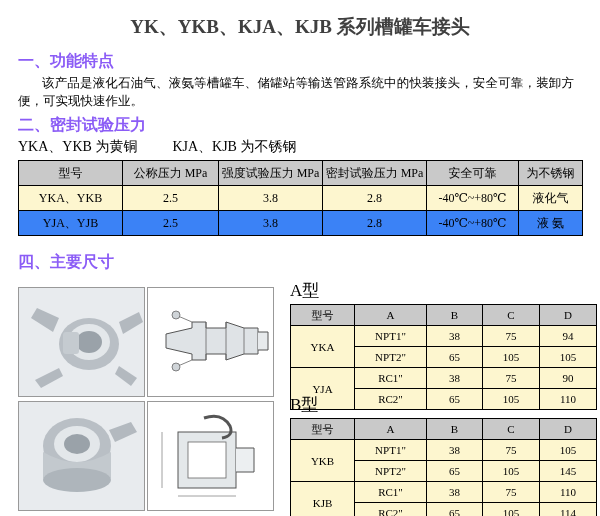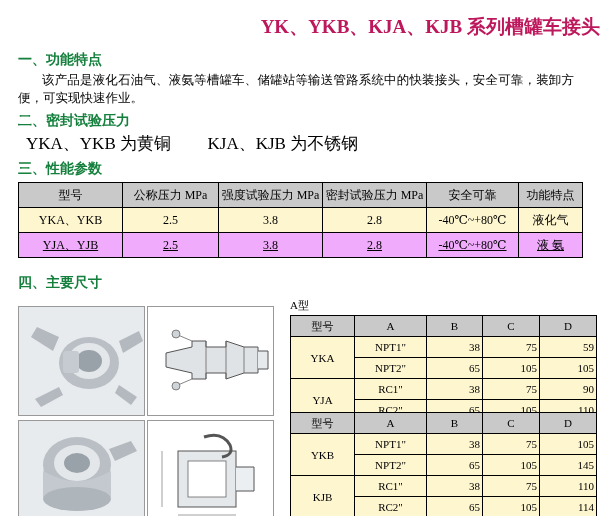--- a/index.html
+++ b/index.html
@@ -14,44 +14,44 @@
     color: #000;
     overflow: hidden;
     position: relative;
   }
   .page {
     position: relative;
     width: 600px;
     height: 516px;
   }
   .title {
-    text-align: right;
+    text-align: center;
     font-size: 19px;
     font-weight: bold;
     letter-spacing: 0px;
     padding-top: 14px;
     padding-bottom: 6px;
-    color: #be185d;
+    color: #404040;
   }
   .sec-head {
-    color: #15803d;
+    color: #8b5cf6;
     font-weight: bold;
-    font-size: 14px;
+    font-size: 16px;
     margin: 5px 0 2px 18px;
   }
   .body-text {
     font-size: 12.5px;
     line-height: 1.45;
     margin: 0 26px 0 18px;
     text-indent: 24px;
     text-align: justify;
   }
   .mat-line {
-    font-size: 17px;
-    margin: 1px 0 0 26px;
+    font-size: 14px;
+    margin: 1px 0 0 18px;
   }
   .mat-line .gapped {
     display: inline-block;
     width: 28px;
   }
   
   table.spec {
     border-collapse: collapse;
     margin: 4px 0 0 18px;
     width: 564px;
@@ -65,22 +65,21 @@
     padding: 1px 2px;
   }
   table.spec thead th {
     background: #c9c9c9;
     font-weight: normal;
   }
   table.spec tbody td {
     background: #fdf6cf;
   }
   table.spec tbody tr.alt td {
-    background: #f0abfc;
-    text-decoration: underline;
+    background: #3b82f6;
   }
   .nowrap { white-space: nowrap; }
   
   .sizes {
     position: relative;
     margin-top: 6px;
   }
   .img-cell {
     border: 1px solid #999;
     background: #e9ecee;
@@ -90,21 +89,21 @@
   .photo {
     background: linear-gradient(160deg,#e6e9ec 0%,#d7dbdf 55%,#c9ced3 100%);
   }
   .draw {
     background: #ffffff;
   }
   .small-table-wrap {
     position: absolute;
   }
   .type-label {
-    font-size: 11px;
+    font-size: 17px;
     margin-bottom: 2px;
   }
   table.dim {
     border-collapse: collapse;
     table-layout: fixed;
     width: 306px;
   }
   table.dim th, table.dim td {
     border: 1px solid #000;
     text-align: center;
@@ -114,21 +113,20 @@
   }
   table.dim thead th {
     background: #c9c9c9;
     font-weight: normal;
   }
   table.dim td.model {
     background: #fdf6cf;
   }
   table.dim td.val {
     background: #fdf6cf;
-    text-align: right;
   }
   table.dim tr.shade td.val,
   table.dim tr.shade td.thread {
     background: #fdf6cf;
   }
   table.dim td.thread { background:#fdf6cf; }
 </style>
 </head>
 <body>
 
@@ -139,39 +137,38 @@
   <div class="sec-head">一、功能特点</div>
   <div class="body-text">该产品是液化石油气、液氨等槽罐车、储罐站等输送管路系统中的快装接头，安全可靠，装卸方便，可实现快速作业。</div>
 
   <div class="sec-head">二、密封试验压力</div>
   <div class="mat-line">
     <span>YKA、YKB 为黄铜</span>
     <span class="gapped"></span>
     <span>KJA、KJB 为不锈钢</span>
   </div>
 
-  <div class="sec-head">三、性能参数</div>
 
   <table class="spec">
     <colgroup>
       <col style="width:104px">
       <col style="width:96px">
       <col style="width:104px">
       <col style="width:104px">
       <col style="width:92px">
       <col style="width:64px">
     </colgroup>
     <thead>
       <tr>
         <th>型号</th>
         <th>公称压力 MPa</th>
         <th>强度试验压力 MPa</th>
         <th>密封试验压力 MPa</th>
         <th>安全可靠</th>
-        <th>功能特点</th>
+        <th>为不锈钢</th>
       </tr>
     </thead>
     <tbody>
       <tr>
         <td>YKA、YKB</td>
         <td>2.5</td>
         <td>3.8</td>
         <td>2.8</td>
         <td class="nowrap">-40℃~+80℃</td>
         <td>液化气</td>
@@ -238,21 +235,21 @@
             <th>C</th>
             <th>D</th>
           </tr>
         </thead>
         <tbody>
           <tr>
             <td class="model" rowspan="2">YKA</td>
             <td class="thread">NPT1"</td>
             <td class="val">38</td>
             <td class="val">75</td>
-            <td class="val">59</td>
+            <td class="val">94</td>
           </tr>
           <tr class="shade">
             <td class="thread">NPT2"</td>
             <td class="val">65</td>
             <td class="val">105</td>
             <td class="val">105</td>
           </tr>
           <tr>
             <td class="model" rowspan="2">YJA</td>
             <td class="thread">RC1"</td>
@@ -288,20 +285,21 @@
         <rect x="30" y="30" width="58" height="56" fill="#e4e8ea" stroke="#555" stroke-width="1"></rect>
         <rect x="40" y="40" width="38" height="36" fill="#ffffff" stroke="#666" stroke-width="0.8"></rect>
         <path d="M56 16 Q74 10 82 24 Q86 34 74 36" fill="none" stroke="#555" stroke-width="3"></path>
         <path d="M88 46 L106 46 L106 70 L88 70" fill="#eceff1" stroke="#555" stroke-width="1"></path>
         <path d="M14 30 L14 86" stroke="#888" stroke-width="0.8"></path>
         <path d="M30 94 L88 94" stroke="#888" stroke-width="0.8"></path>
       </svg>
     </div>
 
     <div class="small-table-wrap" style="left:290px;top:114px;">
+      <div class="type-label">B型</div>
       <table class="dim">
         <colgroup>
           <col style="width:64px">
             <col style="width:72px">
             <col style="width:56px">
             <col style="width:57px">
             <col style="width:57px">
         </colgroup>
         <thead>
           <tr>

